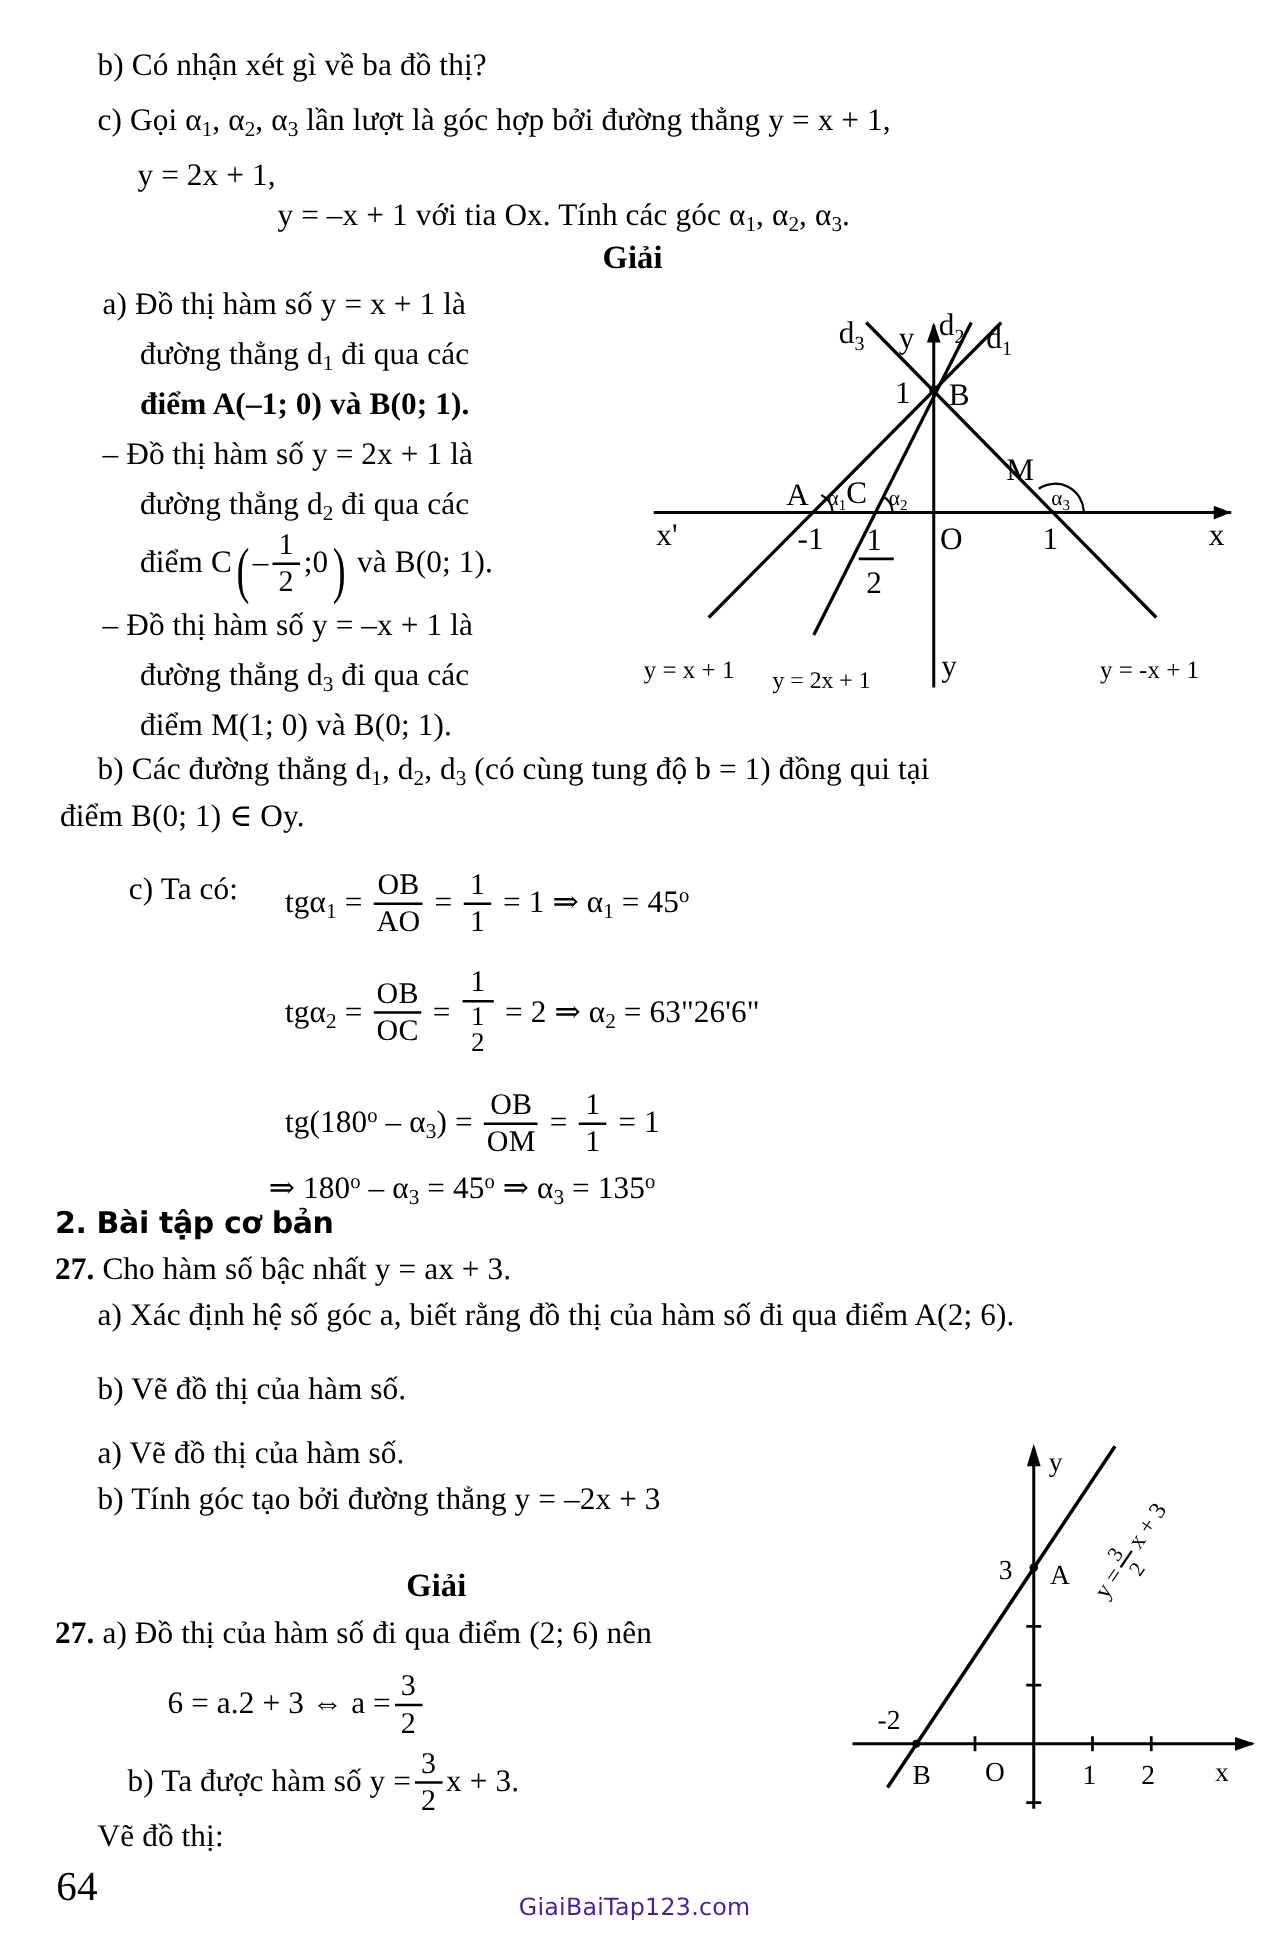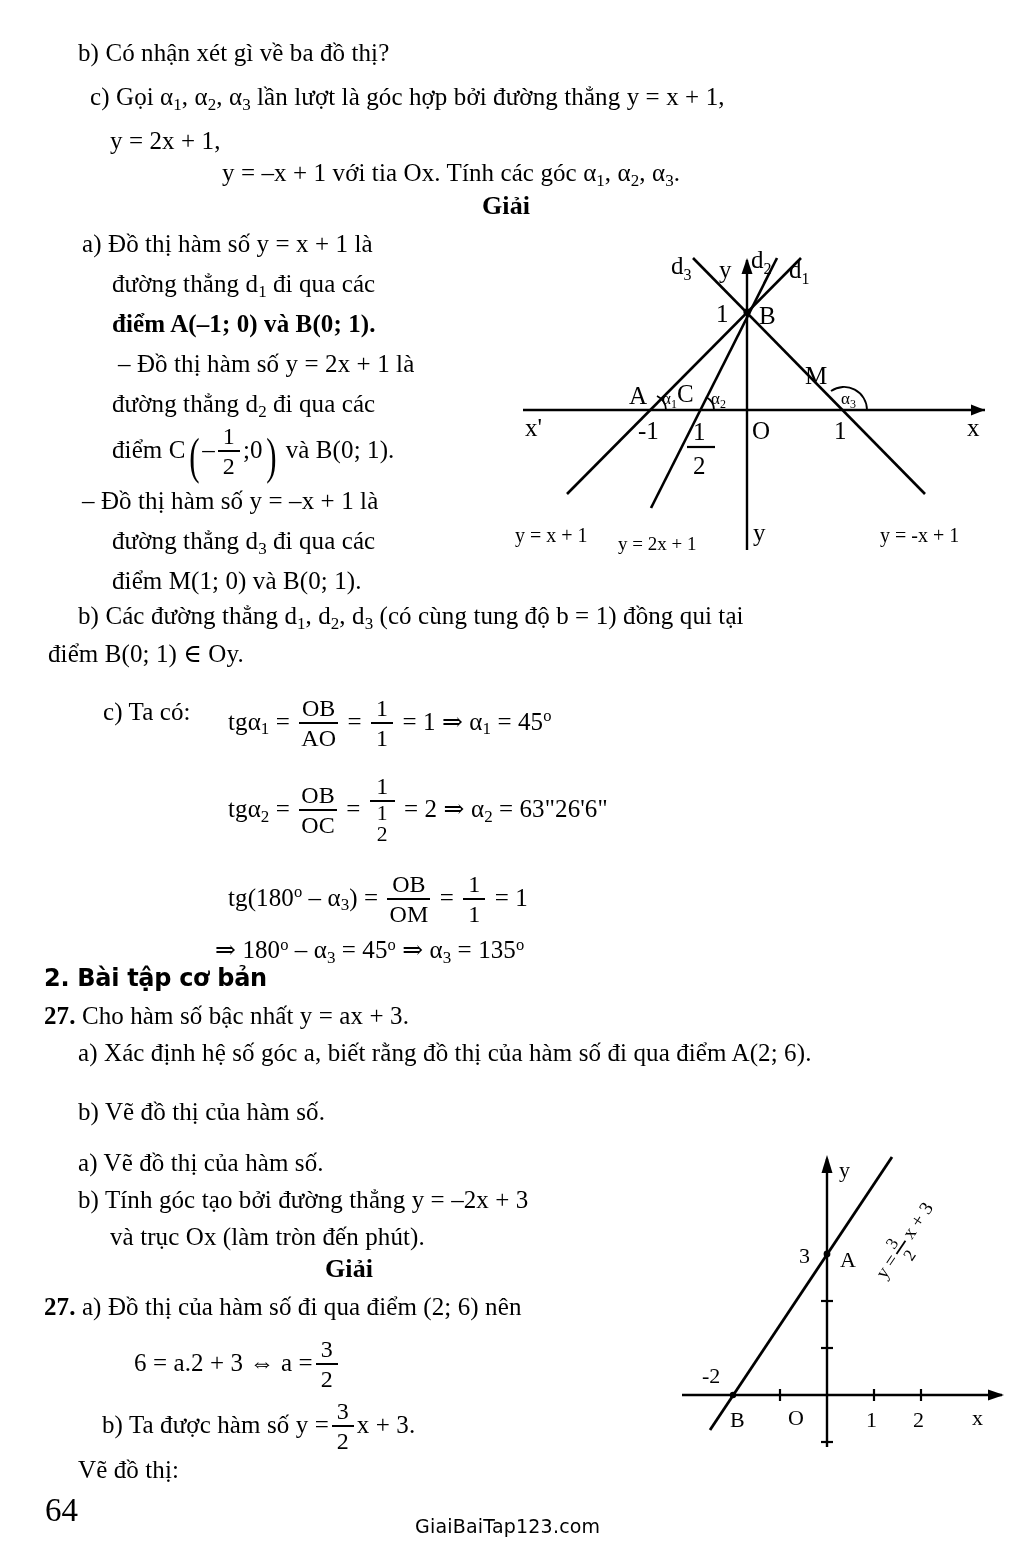--- a/index.html
+++ b/index.html
@@ -98,21 +98,21 @@
     top: 1492px;
     font-size: 33px;
   }
 
   .watermark {
     position: absolute;
     left: 415px;
     top: 1515px;
     font-family: "DejaVu Sans", sans-serif;
     font-size: 19px;
-    color: #000000;
+    color: #4c1d95;
     letter-spacing: 0.2px;
   }
 
   .figure {
     position: absolute;
   }
   .figure svg { display: block; }
 
   .fig-txt {
     font-family: "Liberation Serif", "DejaVu Serif", serif;
@@ -121,21 +121,21 @@
 </style>
 </head>
 <body>
 
 <div class="page">
 
   <div class="ln" style="left:78px; top:40px;">
     <span>b) Có nhận xét gì về ba đồ thị?</span>
   </div>
 
-  <div class="ln" style="left:90px; top:84px;">
+  <div class="ln" style="left:78px; top:84px;">
     <span>c) Gọi α</span><span class="sub">1</span><span>, α</span><span class="sub">2</span><span>, α</span><span class="sub">3</span><span> lần lượt là góc hợp bởi đường thẳng y = x + 1,</span>
   </div>
 
   <div class="ln" style="left:110px; top:128px;">
     <span>y = 2x + 1,</span>
   </div>
 
   <div class="ln" style="left:222px; top:160px;">
     <span>y = –x + 1 với tia Ox. Tính các góc α</span><span class="sub">1</span><span>, α</span><span class="sub">2</span><span>, α</span><span class="sub">3</span><span>.</span>
   </div>
@@ -146,21 +146,21 @@
 
   <div class="ln" style="left:82px; top:231px;">
     <span>a) Đồ thị hàm số y = x + 1 là</span>
   </div>
   <div class="ln" style="left:112px; top:271px;">
     <span>đường thẳng d</span><span class="sub">1</span><span> đi qua các</span>
   </div>
   <div class="ln" style="left:112px; top:311px;font-weight:bold;">
     <span>điểm A(–1; 0) và B(0; 1).</span>
   </div>
-  <div class="ln" style="left:82px; top:351px;margin-left:36px;">
+  <div class="ln" style="left:82px; top:351px;">
     <span>– Đồ thị hàm số y = 2x + 1 là</span>
   </div>
   <div class="ln" style="left:112px; top:391px;">
     <span>đường thẳng d</span><span class="sub">2</span><span> đi qua các</span>
   </div>
 
   <div class="ln" style="left:112px; top:425px;">
     <span>điểm</span>&nbsp;<span>C</span><span class="bigparen">(</span><span>–</span><span class="frac">
         <span class="num">1</span>
         <span class="bar"></span>
@@ -313,23 +313,20 @@
   </div>
   <div class="ln" style="left:78px; top:1077px;margin-top:22px;">
     <span>b) Vẽ đồ thị của hàm số.</span>
   </div>
 
   <div class="ln" style="left:78px; top:1150px;">
     <span>a) Vẽ đồ thị của hàm số.</span>
   </div>
   <div class="ln" style="left:78px; top:1187px;">
     <span>b) Tính góc tạo bởi đường thẳng y = –2x + 3</span>
-  </div>
-  <div class="ln" style="left:110px; top:1224px;">
-    <span>và trục Ox (làm tròn đến phút).</span>
   </div>
 
   <div class="ln giai" style="left:325px; top:1256px;">
     <span>Giải</span>
   </div>
 
   <div class="ln" style="left:44px; top:1294px;">
     <span class="bold">27.</span><span> a) Đồ thị của hàm số đi qua điểm (2; 6) nên</span>
   </div>
 

